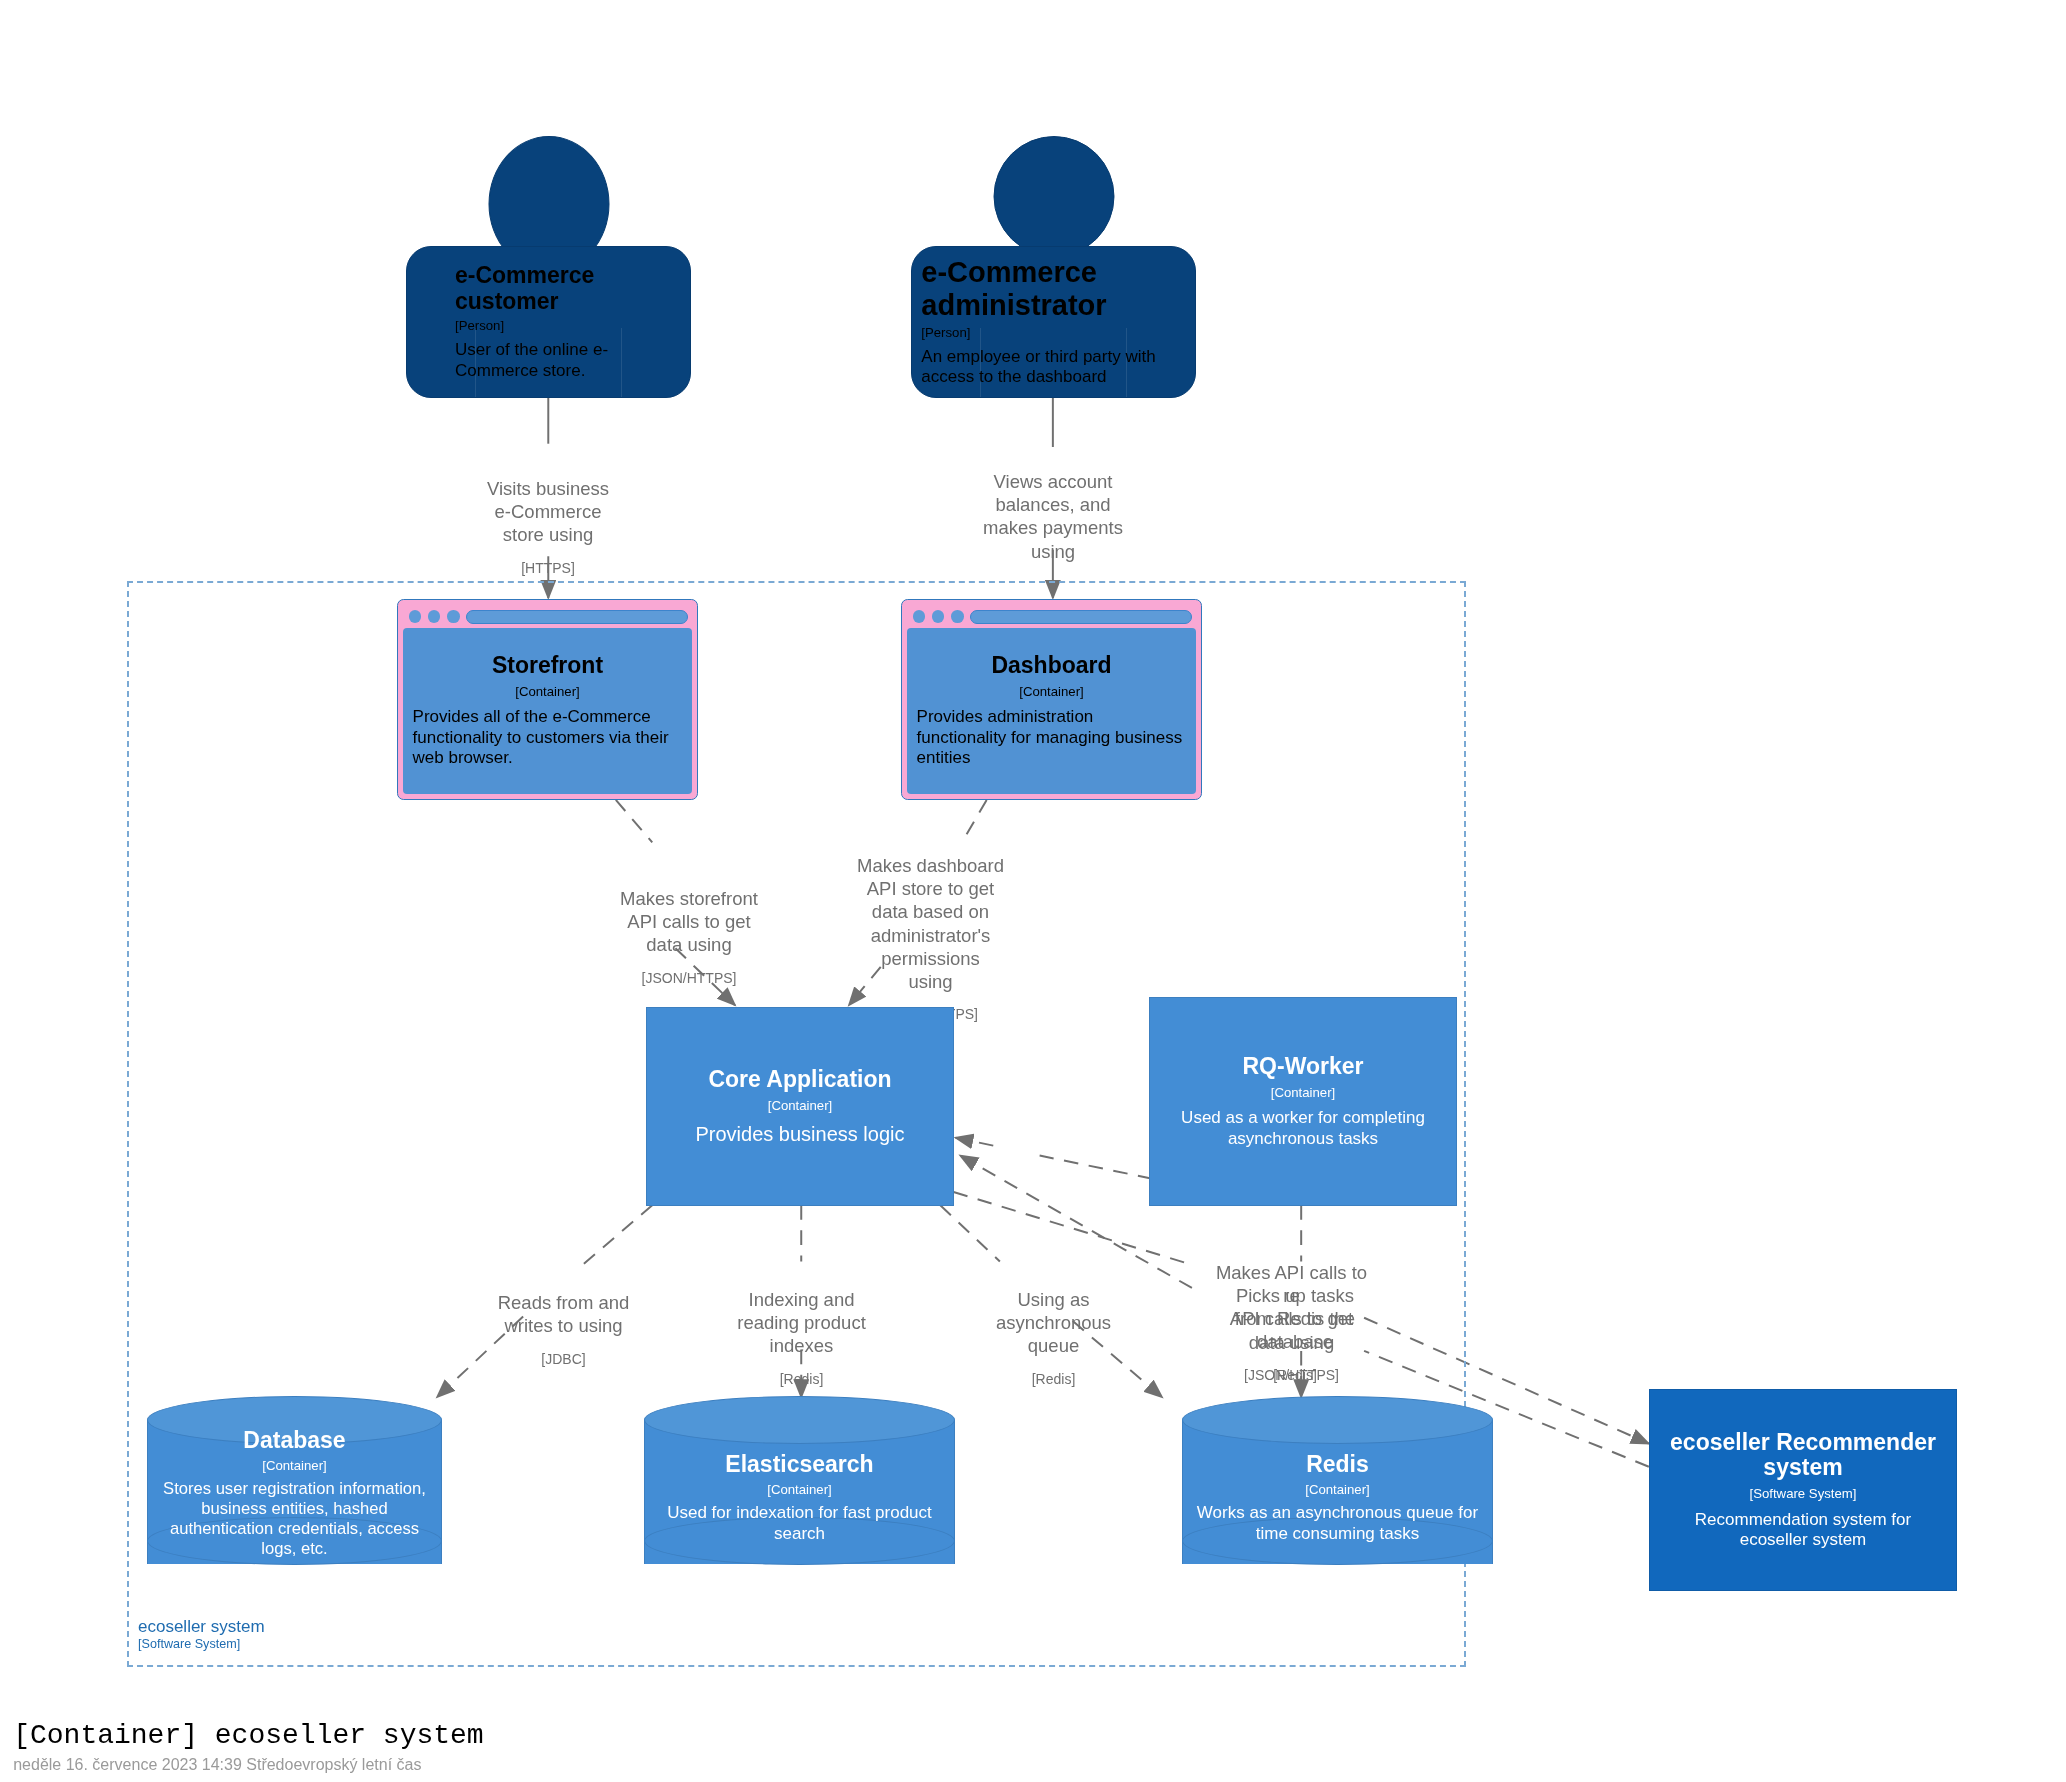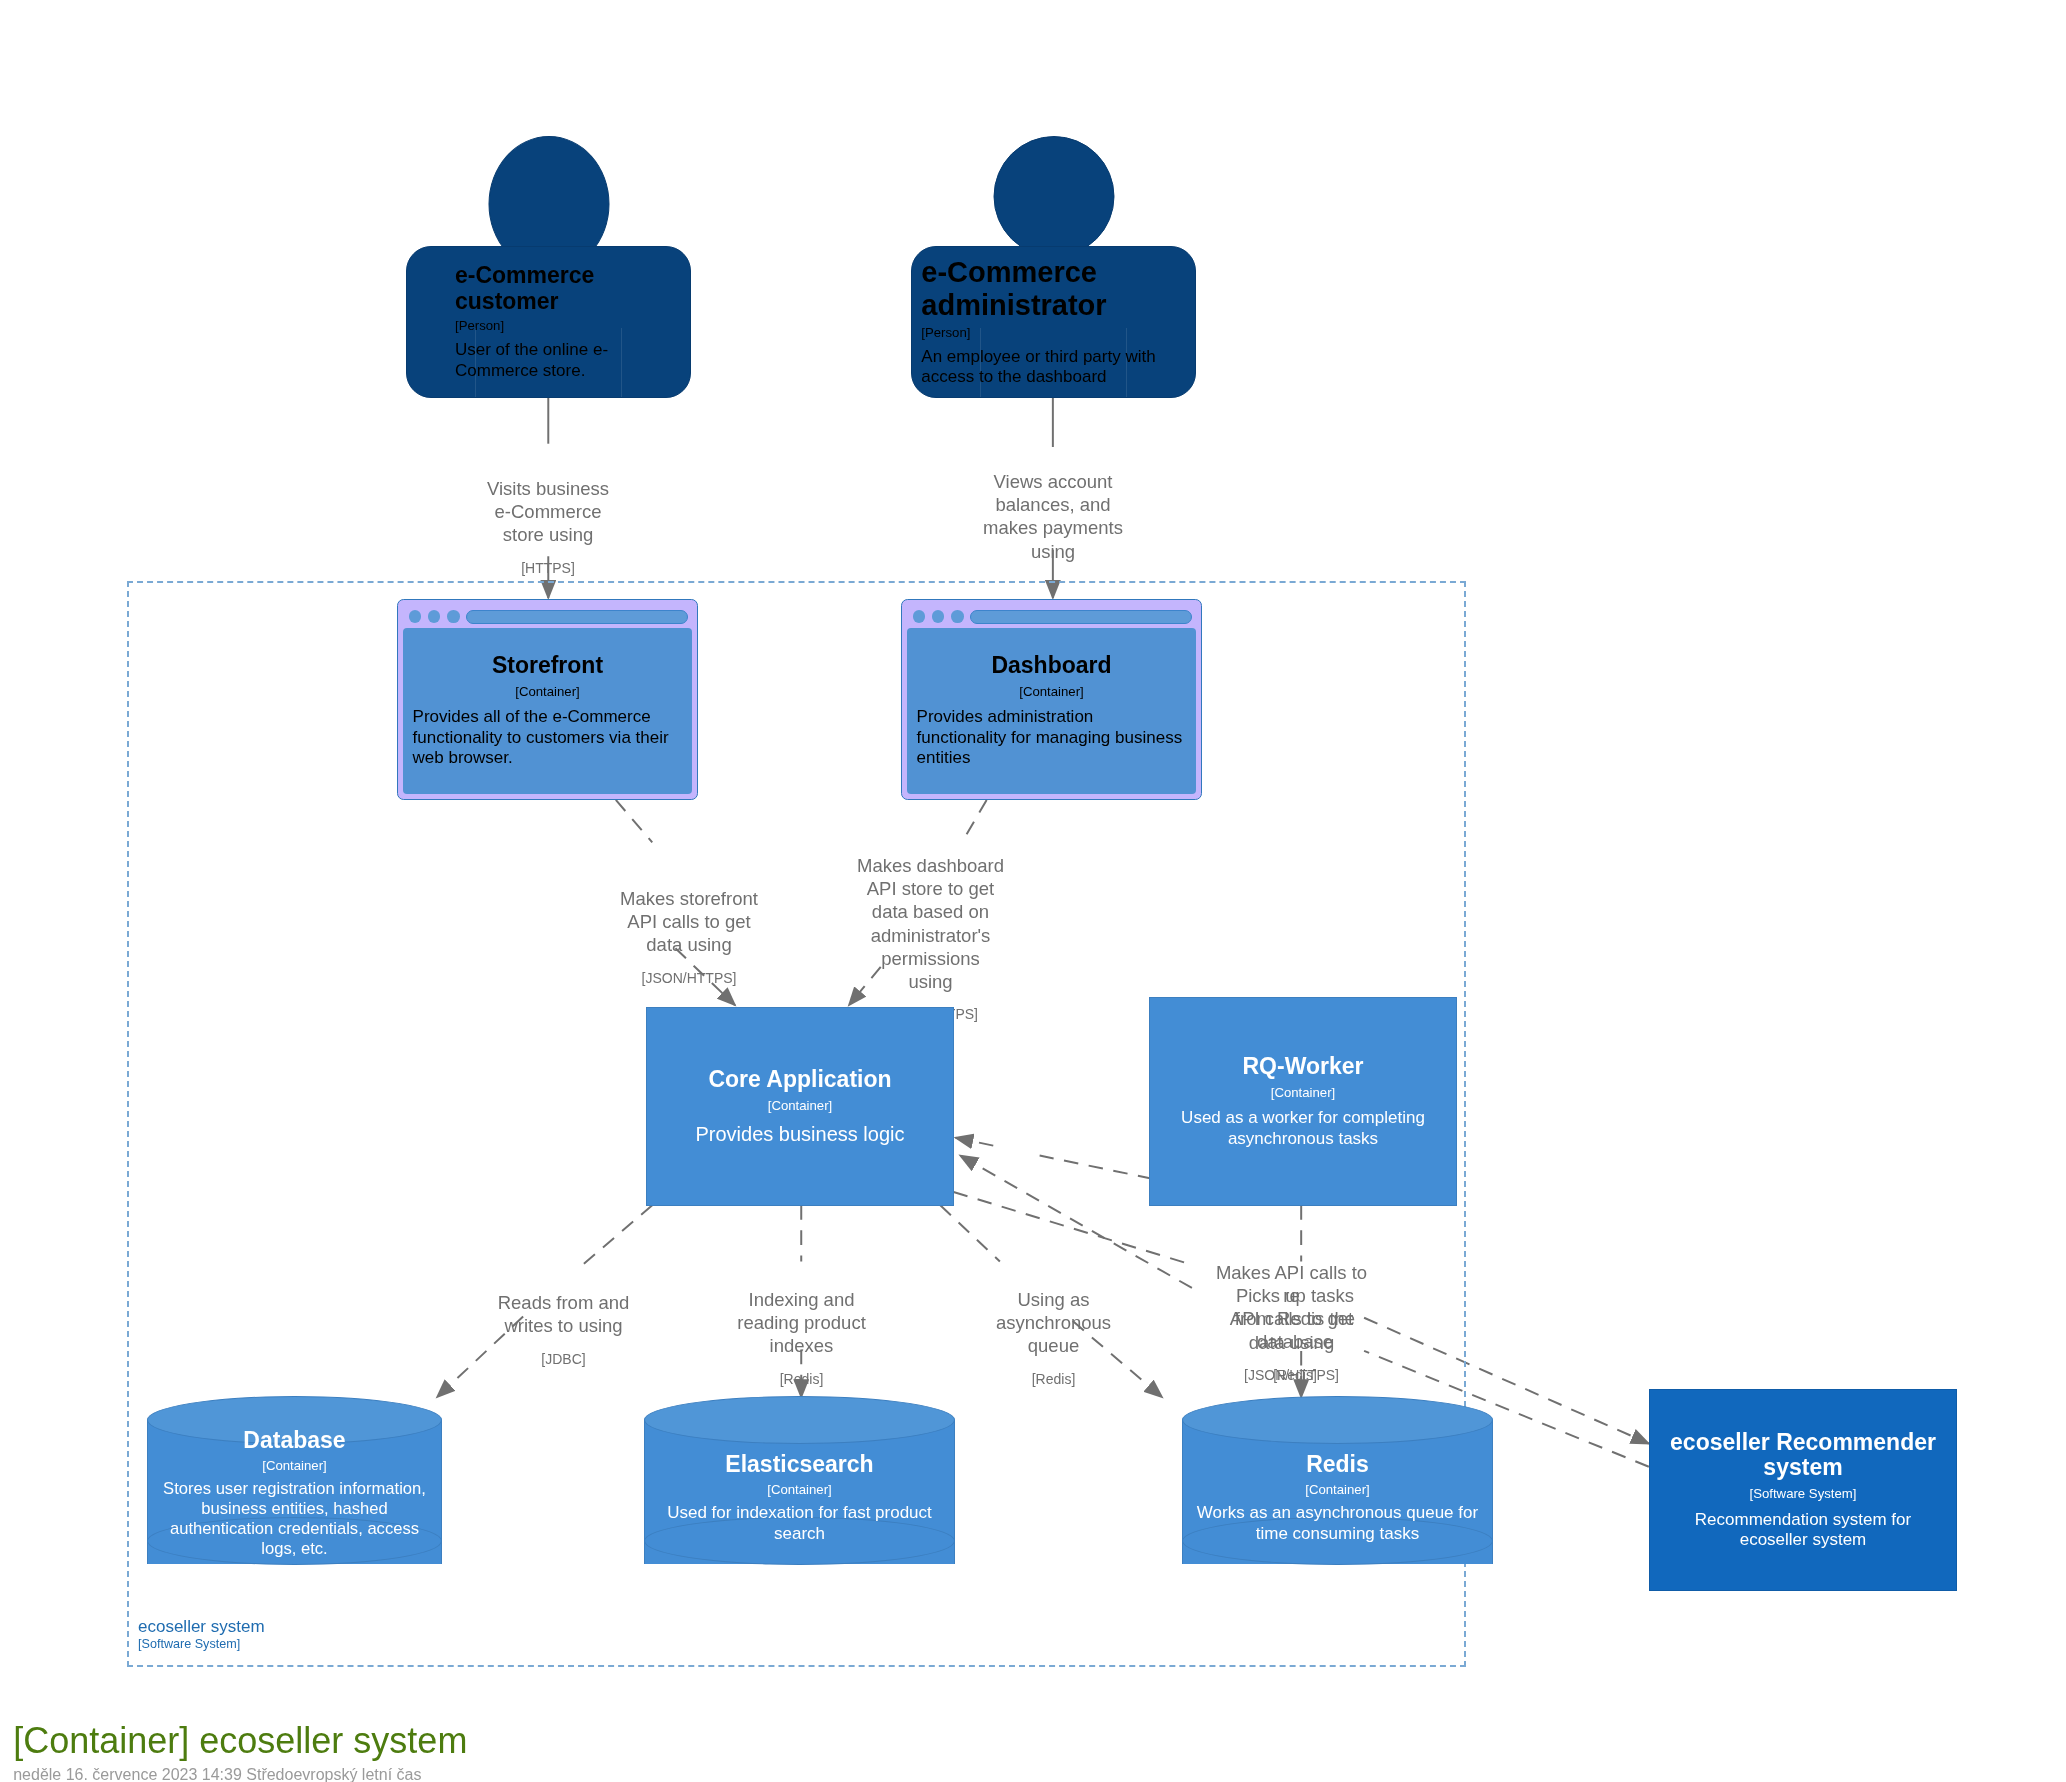--- a/index.html
+++ b/index.html
@@ -85,21 +85,21 @@
     top: 54%;
     bottom: 0;
     width: 0.7px;
     background: rgba(255,255,255,0.10);
     z-index: 1;
   }
 
   
   .browser {
     position: absolute;
-    background: #c4b5fd;
+    background: #f9a8d4;
     border: 0.7px solid #3178bd;
     border-radius: 6.6px;
     box-sizing: border-box;
     padding: 5.3px;
   }
   .browser .chrome {
     height: 22.5px;
     display: flex;
     align-items: center;
     gap: 6.6px;
@@ -216,23 +216,24 @@
   }
   .edge-label .el-text { font-size: 18.5px; display: block; }
   .edge-label .el-tech { font-size: 14px; display: block; }
 
   
   .footer {
     position: absolute;
     left: 13.2px;
   }
   .footer .f-title {
-    font-size: 36px;
-    color: #4d7c0f;
+    font-size: 28px;
+    color: #000000;
     line-height: 1.2;
+    font-family: Liberation Mono, monospace;
   }
   .footer .f-date {
     font-size: 16px;
     color: #9a9a9a;
     line-height: 1.3;
     margin-top: 2.6px;
   }
 </style>
 </head>
 <body>

